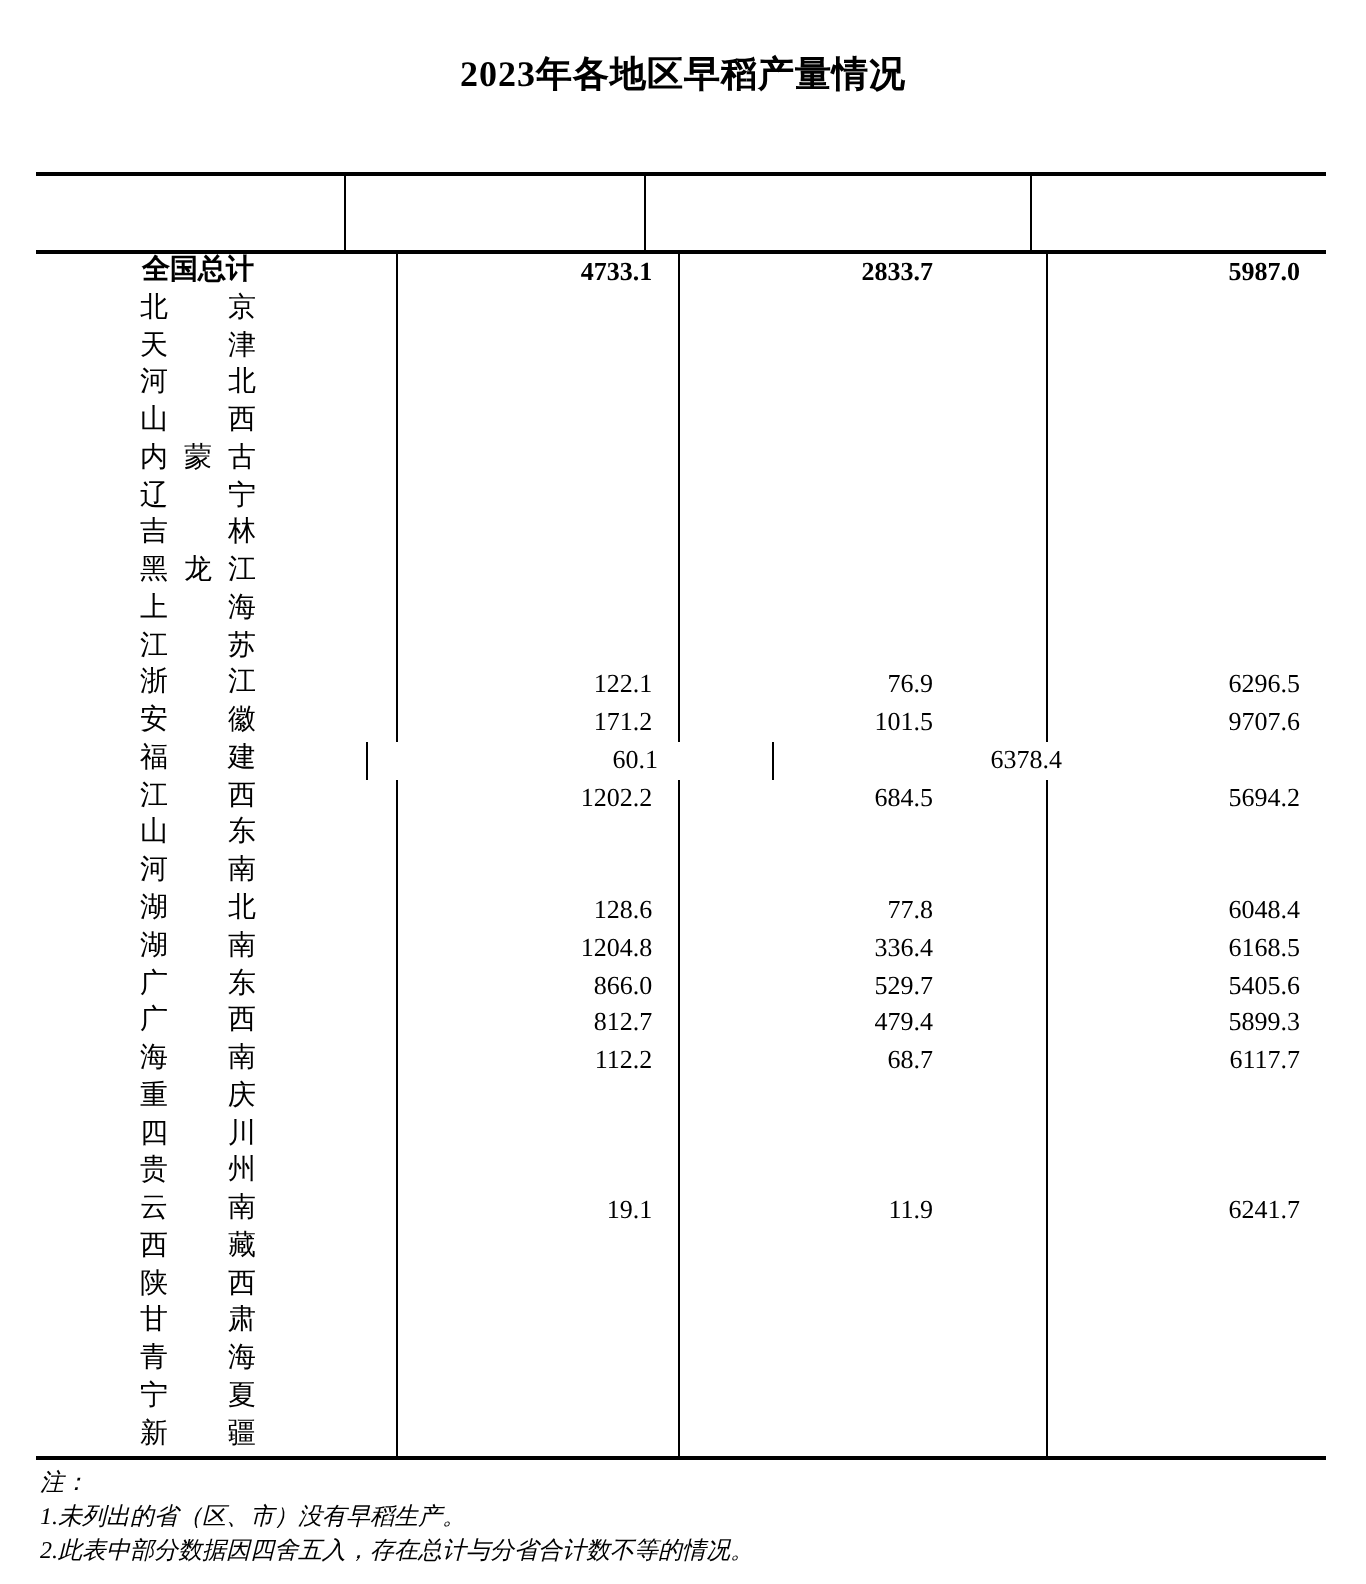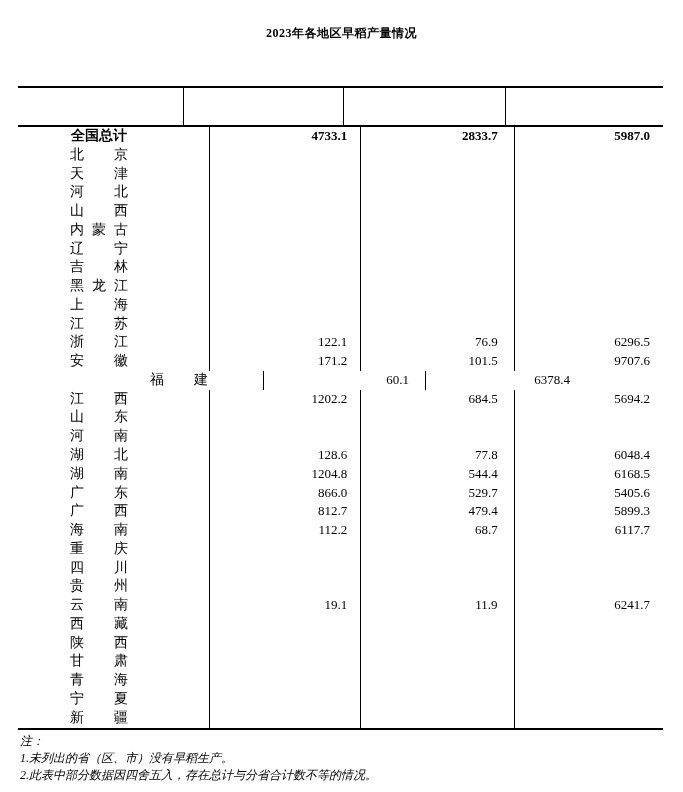--- a/index.html
+++ b/index.html
@@ -14,21 +14,21 @@
     font-family: "Liberation Serif", "DejaVu Serif", serif;
     color: #000000;
     overflow: hidden;
   }
   .page-title {
     position: absolute;
     top: 25px;
     left: 0;
     width: 683px;
     text-align: center;
-    font-size: 12px;
+    font-size: 18px;
     font-weight: bold;
     letter-spacing: 0.5px;
   }
   .table {
     position: absolute;
     top: 86px;
     left: 18px;
     width: 645px;
     border-top: 2px solid #000;
   }
@@ -42,33 +42,32 @@
     text-align: center;
     font-size: 13px;
     line-height: 18px;
     padding-top: 1px;
     white-space: pre;
     overflow: hidden;
   }
   .c1 { width: 165px; }
   .c2 { width: 160px; }
   .c3 { width: 162px; }
-  .c4 { width: 158px; }
+  .c4 { width: 158px; margin-left: 41px; }
   .c2, .c3, .c4 {
     border-left: 1.5px solid #000;
     box-sizing: border-box;
   }
   .tbody {
     border-bottom: 2.5px solid #000;
   }
   .row {
     display: flex;
     height: 18.78px;
     line-height: 18.78px;
-    justify-content: center;
   }
   .cell {
     box-sizing: border-box;
     overflow: hidden;
   }
   .num {
     text-align: right;
     font-size: 13px;
   }
   .c2.num { padding-right: 13px; margin-left: 36px; }
@@ -282,21 +281,21 @@
     <div class="cell c2 num">128.6</div>
     <div class="cell c3 num">77.8</div>
     <div class="cell c4 num">6048.4</div>
   </div>
 
   <div class="row">
     <div class="cell c1">
       <span class="rname">湖南</span>
     </div>
     <div class="cell c2 num">1204.8</div>
-    <div class="cell c3 num">544.4</div>
+    <div class="cell c3 num">336.4</div>
     <div class="cell c4 num">6168.5</div>
   </div>
 
   <div class="row">
     <div class="cell c1">
       <span class="rname">广东</span>
     </div>
     <div class="cell c2 num">866.0</div>
     <div class="cell c3 num">529.7</div>
     <div class="cell c4 num">5405.6</div>

